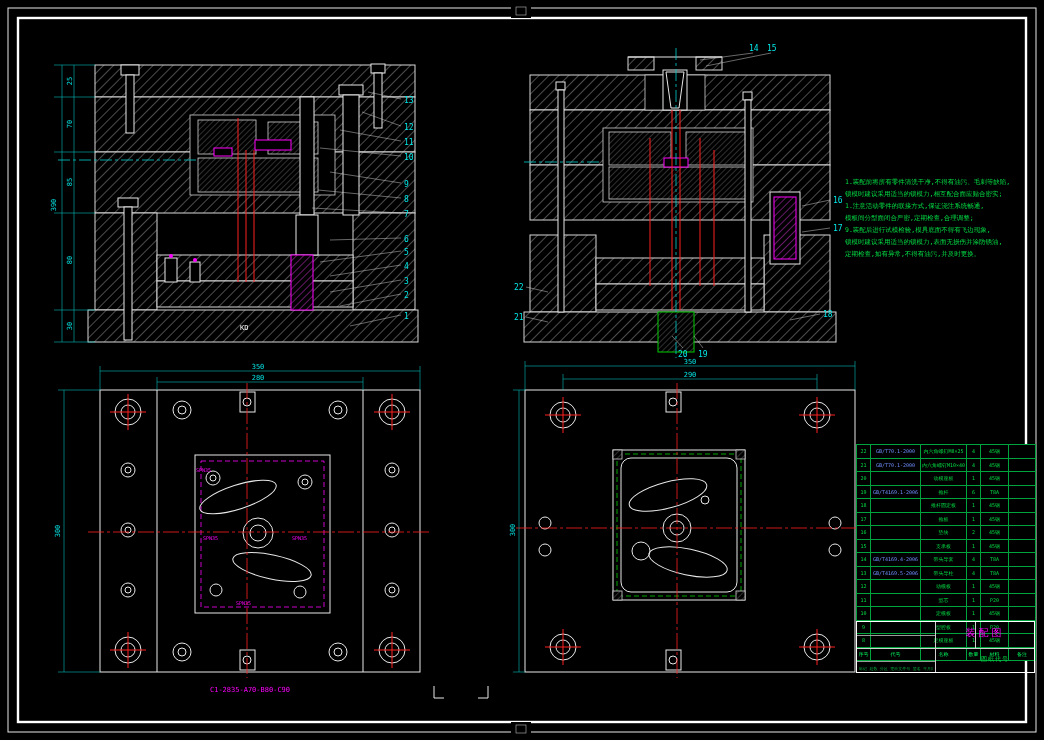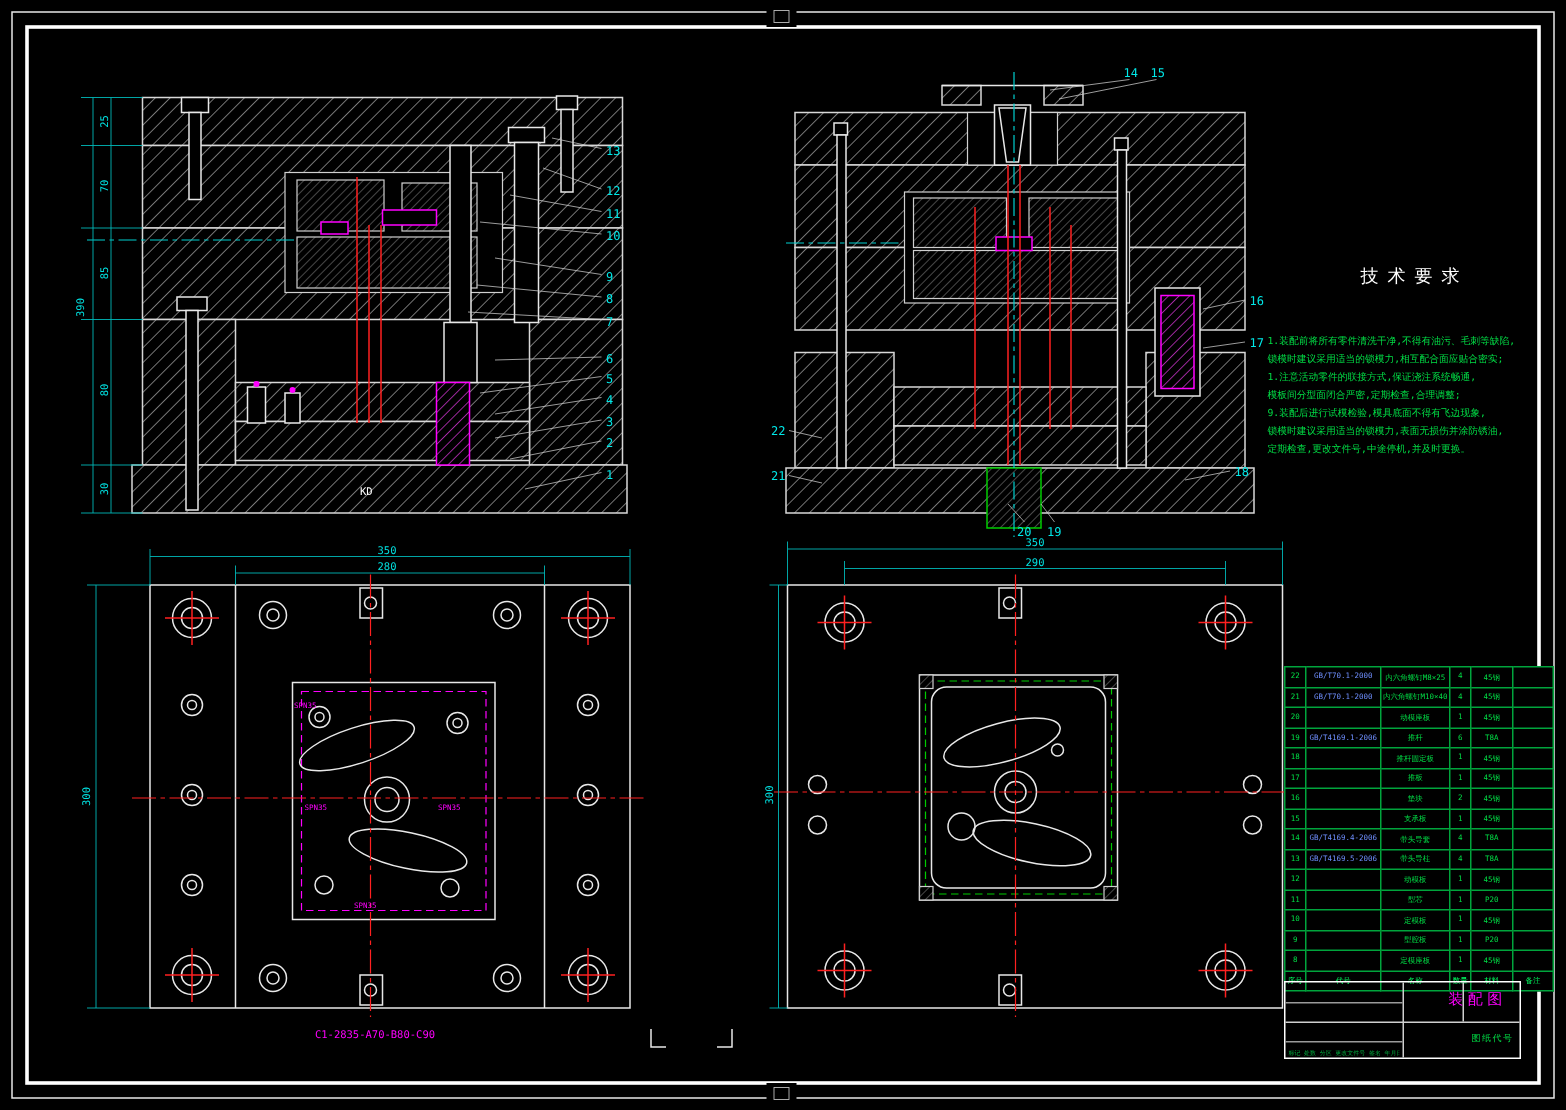--- a/index.html
+++ b/index.html
@@ -40,21 +40,21 @@
   
   table.bom{position:absolute;left:856px;top:444px;width:179px;border-collapse:collapse;
             table-layout:fixed;background:#000;}
   table.bom td{border:1px solid #00a43c;height:12.5px;padding:0 1px;overflow:hidden;
                white-space:nowrap;text-align:center;color:#00dd45;font-size:5px;
                font-family:"DejaVu Sans Mono",monospace;}
   table.bom td.code{color:#6f8fff;}
   table.bom tr.hdr td{color:#00ff60;}
 
   
-  .tblock{position:absolute;left:856px;top:654px;width:158px;height:52px;
+  .tblock{position:absolute;left:856px;top:621px;width:179px;height:52px;
           border:1px solid #fff;box-sizing:border-box;}
   .tb-v1{position:absolute;left:78px;top:0;width:1px;height:100%;background:#cfcfcf;}
   .tb-v2{position:absolute;left:118px;top:0;width:1px;height:26px;background:#cfcfcf;}
   .tb-h1{position:absolute;left:0;top:13px;width:78px;height:1px;background:#9a9a9a;}
   .tb-h2{position:absolute;left:0;top:26px;width:100%;height:1px;background:#cfcfcf;}
   .tb-h3{position:absolute;left:0;top:39px;width:78px;height:1px;background:#9a9a9a;}
   .tb-name{position:absolute;left:80px;top:4px;width:96px;text-align:center;
            color:#ff00ff;font-size:10px;letter-spacing:3px;}
   .tb-code{position:absolute;left:100px;top:33px;width:76px;text-align:center;
            color:#00dd45;font-size:6px;letter-spacing:1px;}
@@ -368,28 +368,27 @@
     <line x1="519" y1="390" x2="519" y2="672"></line>
     <line x1="513" y1="390" x2="525" y2="390"></line>
         <line x1="513" y1="672" x2="525" y2="672"></line>
   </g>
   <text class="dimt" x="690" y="364" text-anchor="middle">350</text>
   <text class="dimt" x="690" y="377" text-anchor="middle">290</text>
   <text class="dimt" transform="rotate(-90 515 530)" x="515" y="530" text-anchor="middle">300</text>
 </svg>
 
 <div class="tech">
-  <div class="tech-title">技术要求</div>
   <div class="tech-line">1.装配前将所有零件清洗干净,不得有油污、毛刺等缺陷,</div>
   <div class="tech-line">  锁模时建议采用适当的锁模力,相互配合面应贴合密实;</div>
   <div class="tech-line">1.注意活动零件的联接方式,保证浇注系统畅通,</div>
   <div class="tech-line">  模板间分型面闭合严密,定期检查,合理调整;</div>
   <div class="tech-line">9.装配后进行试模检验,模具底面不得有飞边现象,</div>
   <div class="tech-line">  锁模时建议采用适当的锁模力,表面无损伤并涂防锈油,</div>
-  <div class="tech-line">  定期检查,更改文件号,中途停机,并及时更换。</div>
+  <div class="tech-line">  定期检查,如有异常,不得有油污,并及时更换。</div>
 </div>
 
 <table class="bom">
   <colgroup>
     <col style="width:14px">
         <col style="width:50px">
         <col style="width:46px">
     <col style="width:14px">
         <col style="width:28px">
         <col style="width:27px">

